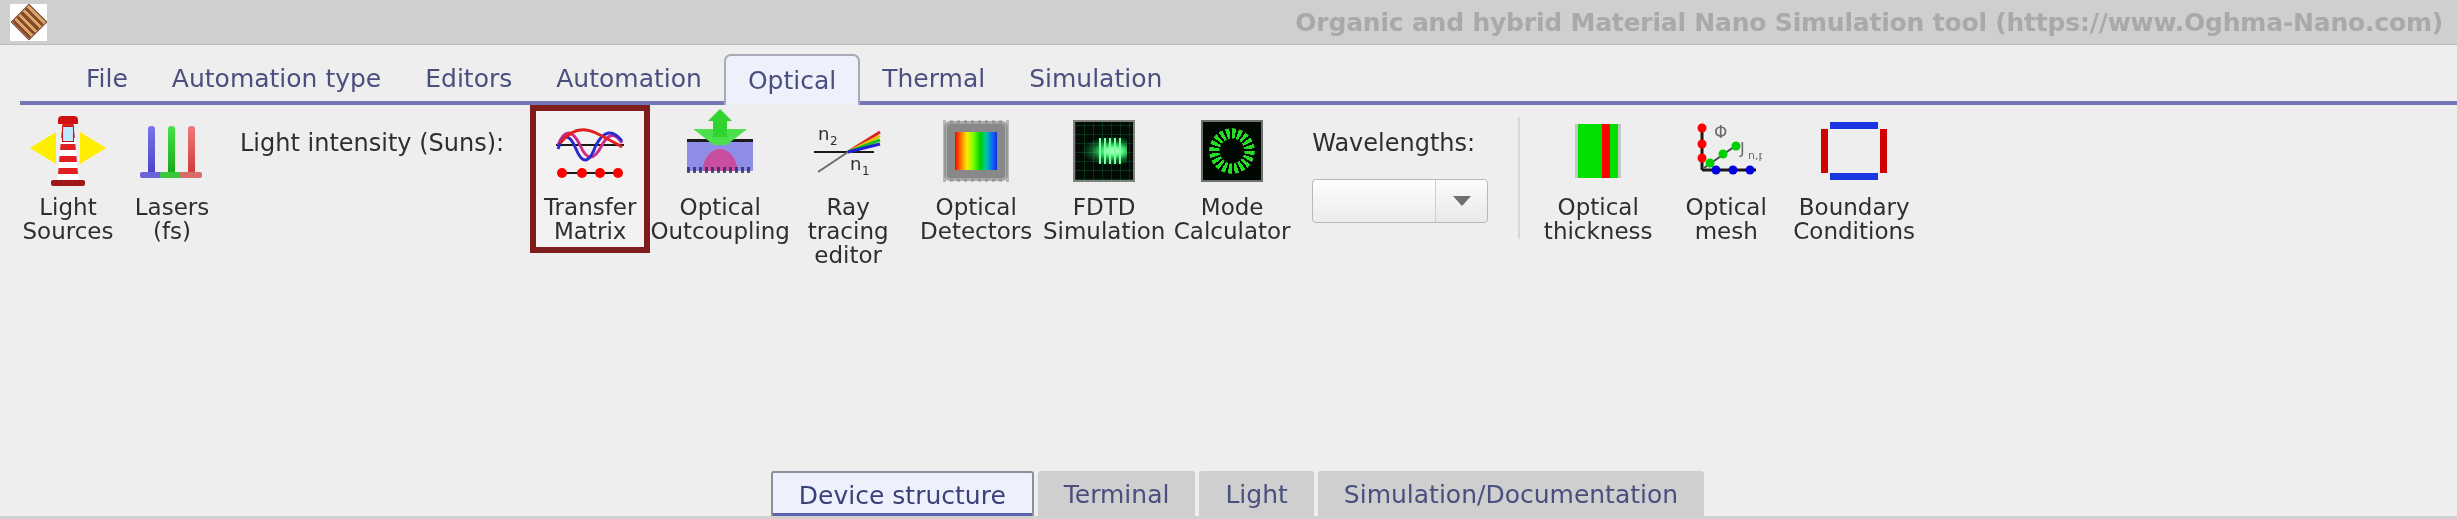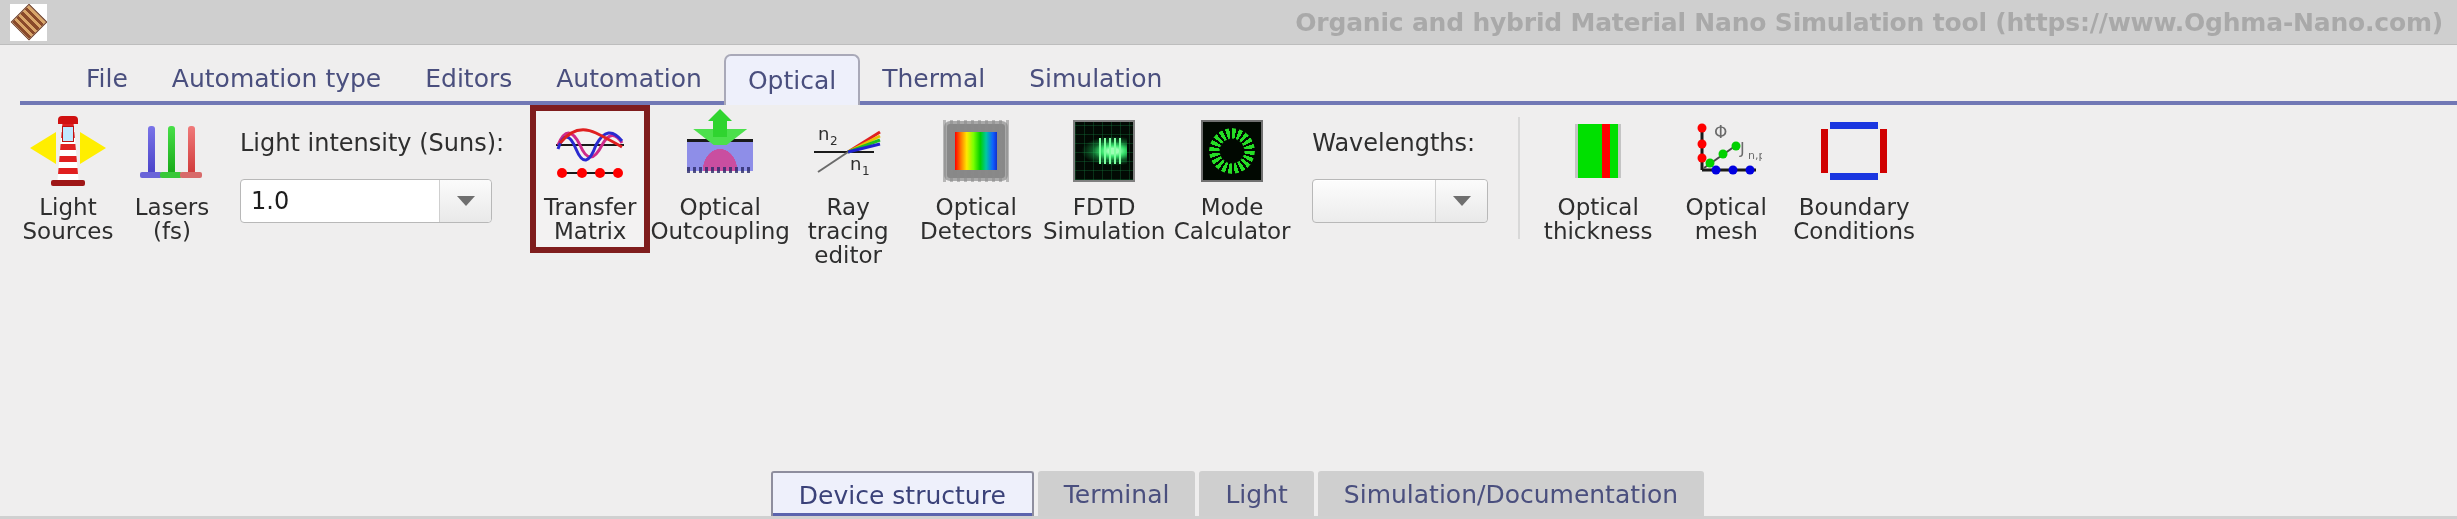--- a/index.html
+++ b/index.html
@@ -265,26 +265,20 @@
             <div class="pad p2"></div>
             <div class="pad p3"></div>
         </div>
       </div>
       <div class="lbl">Lasers
 (fs)</div>
     </div>
 
     <div class="field-group">
       <div class="caption">Light intensity (Suns):</div>
-      <div class="combo intensity">
-        <div class="val">1.0</div>
-        <div class="arrowbox">
-            <div class="caret"></div>
-          </div>
-      </div>
     </div>
 
     <div class="tool highlight">
       <div class="glyph">
         <div class="tmatrix">
           <svg viewBox="0 0 76 72">
             <line x1="4" y1="30" x2="72" y2="30" stroke="#1a1a1a" stroke-width="2"></line>
             <path d="M6 30 Q16 6 28 30 Q38 54 50 30 Q60 12 70 28" fill="none" stroke="#d02a8a" stroke-width="3"></path>
             <path d="M6 34 Q14 10 24 34 Q34 58 44 30 Q56 8 70 26" fill="none" stroke="#2a2ad0" stroke-width="3"></path>
             <path d="M8 28 Q24 8 44 18 Q60 26 70 32" fill="none" stroke="#e02020" stroke-width="3"></path>

